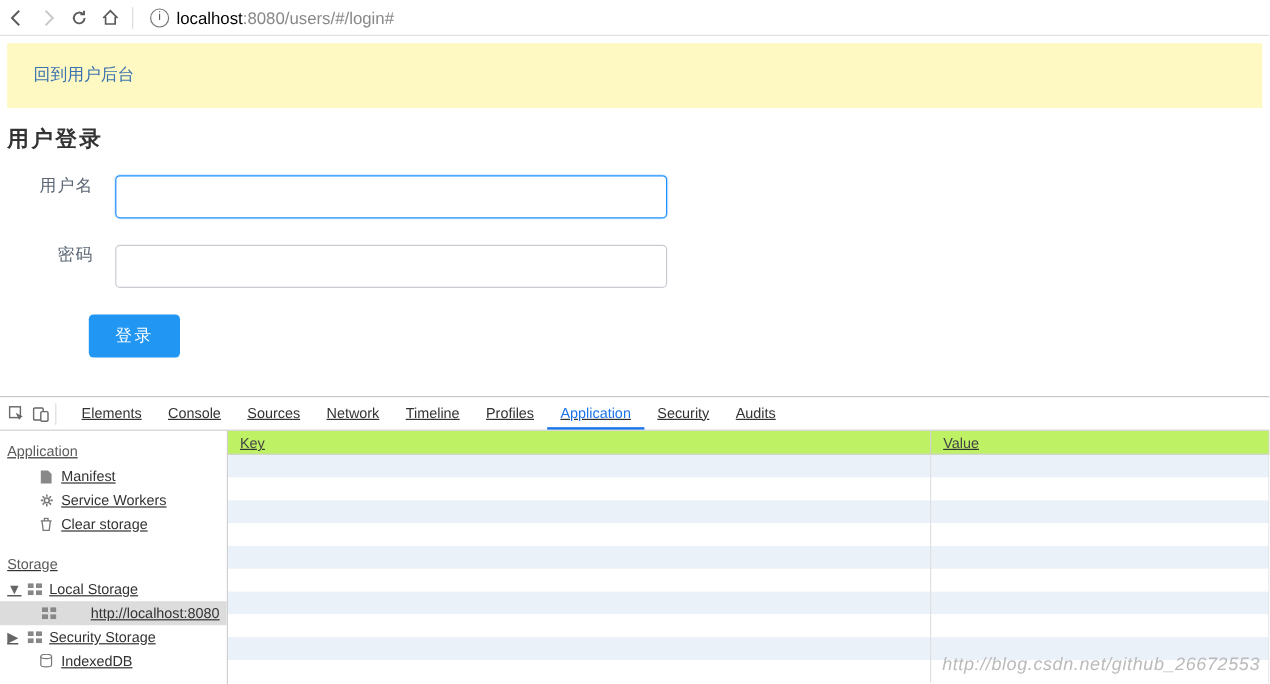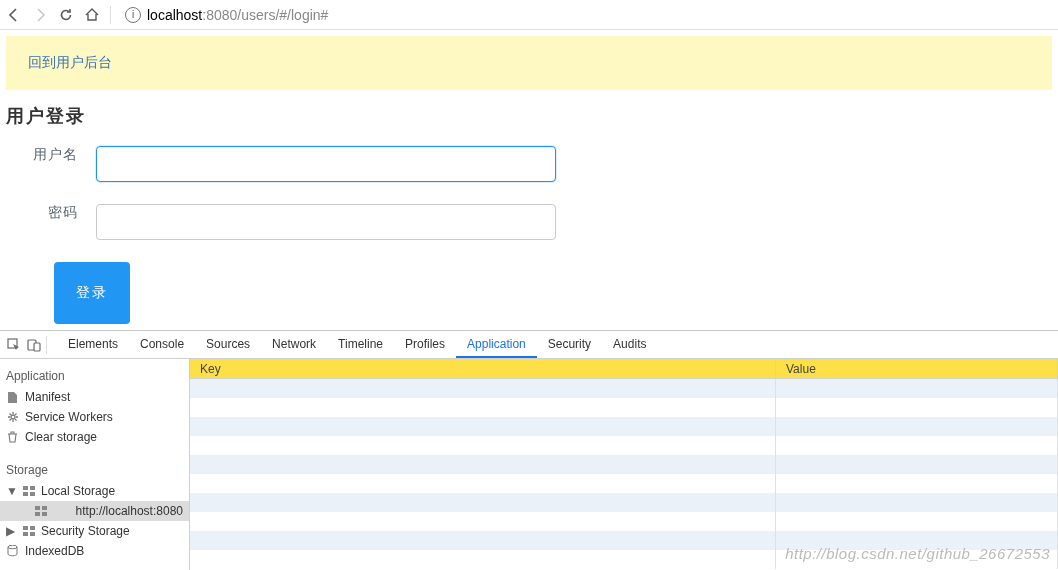--- a/index.html
+++ b/index.html
@@ -19,39 +19,39 @@
     
     .page-wrap { height: 300px; overflow: hidden; }
     .banner { background: #fef9c3; padding: 18px 22px; margin: 6px; }
     .banner a { color: #3b73af; text-decoration: none; font-size: 14px; }
     .page-title { font-size: 18px; font-weight: bold; letter-spacing: 2px; margin: 14px 0 18px 6px; }
     .form { padding-left: 6px; }
     .form-row { display: flex; align-items: flex-start; margin-bottom: 22px; }
     .form-label { width: 90px; text-align: right; padding-right: 18px; color: #5a6673; font-size: 14px; letter-spacing: 1px; }
     .form-input { width: 460px; height: 36px; border: 1px solid #c8ccd2; border-radius: 4px; padding: 0 10px; font-size: 14px; outline: none; }
     .form-input.focused { border-color: #1e90ff; box-shadow: 0 0 0 1px rgba(30,144,255,.15); }
-    .login-btn { margin-left: 48px; background: #2196f3; color: #fff; border: none; border-radius: 4px; padding: 22px 22px; font-size: 14px; letter-spacing: 2px; cursor: pointer; }
+    .login-btn { margin-left: 68px; background: #2196f3; color: #fff; border: none; border-radius: 4px; padding: 9px 22px; font-size: 14px; letter-spacing: 2px; cursor: pointer; }
 
     
-    .devtools { border-top: 1px solid #c9c9c9; height: 240px; display: flex; flex-direction: column; }
+    .devtools { border-top: 1px solid #c9c9c9; height: 240px; display: flex; flex-direction: column; text-decoration: underline; }
     .dt-tabbar { display: flex; align-items: center; height: 28px; border-bottom: 1px solid #d0d0d0; padding: 0 6px; gap: 4px; }
     .dt-icon { width:16px; height:16px; display:flex; align-items:center; justify-content:center; color:#6a6a6a; }
     .dt-tabs { display:flex; align-items:stretch; height:100%; margin-left:6px; }
     .dt-tab { padding: 0 11px; display:flex; align-items:center; font-size:12px; color:#333; cursor:pointer; border-bottom: 2px solid transparent; }
     .dt-tab.active { border-bottom-color:#1a73e8; color:#1a73e8; }
     .dt-body { flex:1; display:flex; overflow:hidden; }
     .dt-side { width: 190px; border-right:1px solid #d0d0d0; padding: 4px 0; overflow:auto; font-size:12px; }
     .dt-side-heading { padding: 6px 6px 4px 6px; color:#5a5a5a; }
-    .dt-side-item { display:flex; align-items:center; gap:6px; padding: 3px 6px 3px 6px; cursor:pointer; }
+    .dt-side-item { display:flex; align-items:center; gap:6px; padding: 3px 6px 3px 32px; cursor:pointer; }
     .dt-side-item.indent2 { padding-left: 34px; }
     .dt-side-item.sel { background:#dcdcdc;justify-content:space-between; }
     .dt-side-caret { width:10px; display:inline-block; color:#666; }
     .tiny-icon { width:13px; height:13px; display:flex; align-items:center; justify-content:center; color:#6b6b6b; }
     .dt-main { flex:1; display:flex; flex-direction:column; }
-    .dt-cols { display:flex; height:20px; background:#fde047; border-bottom:1px solid #d0d0d0; }
+    .dt-cols { display:flex; height:20px; background:#bef264; border-bottom:1px solid #d0d0d0; }
     .dt-col { padding:3px 10px; font-size:12px; color:#444; border-right:1px solid #d0d0d0; }
     .dt-col.key { flex: 0 0 586px; }
     .dt-col.value { flex:1; }
     .dt-rows { flex:1; overflow:auto; }
     .dt-row { height:19px; display:flex; }
     .dt-row:nth-child(odd){ background:#eaf1f8; }
     .dt-row:nth-child(even){ background:#fff; }
     .dt-cell { border-right:1px solid #e0e0e0;}
     .dt-cell.key { flex:0 0 586px; }
     .dt-cell.value { flex:1; }

